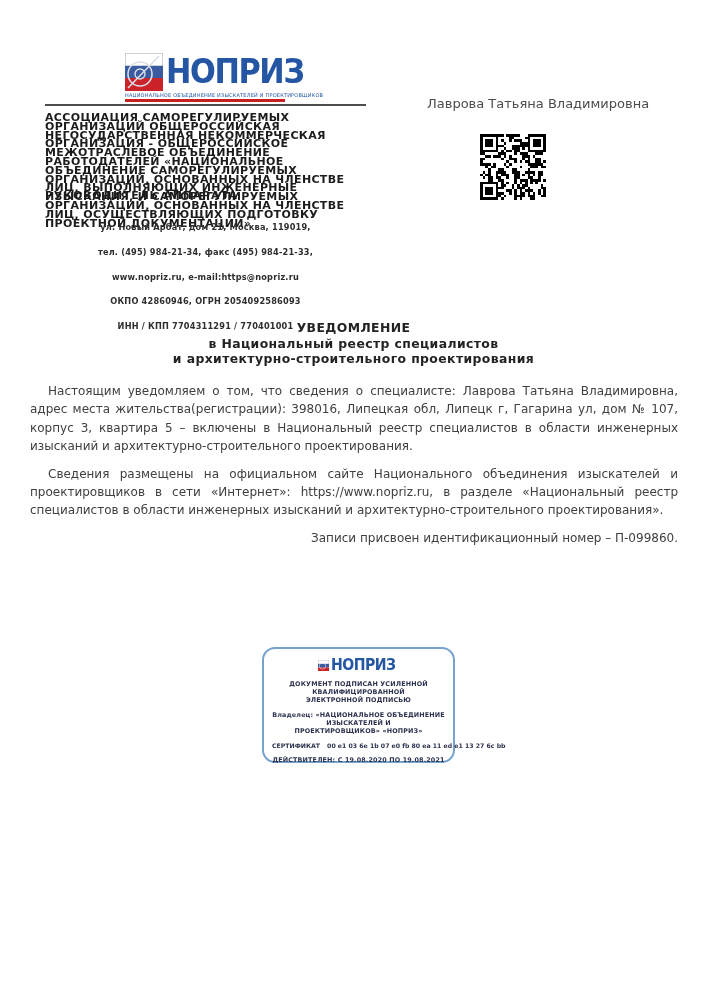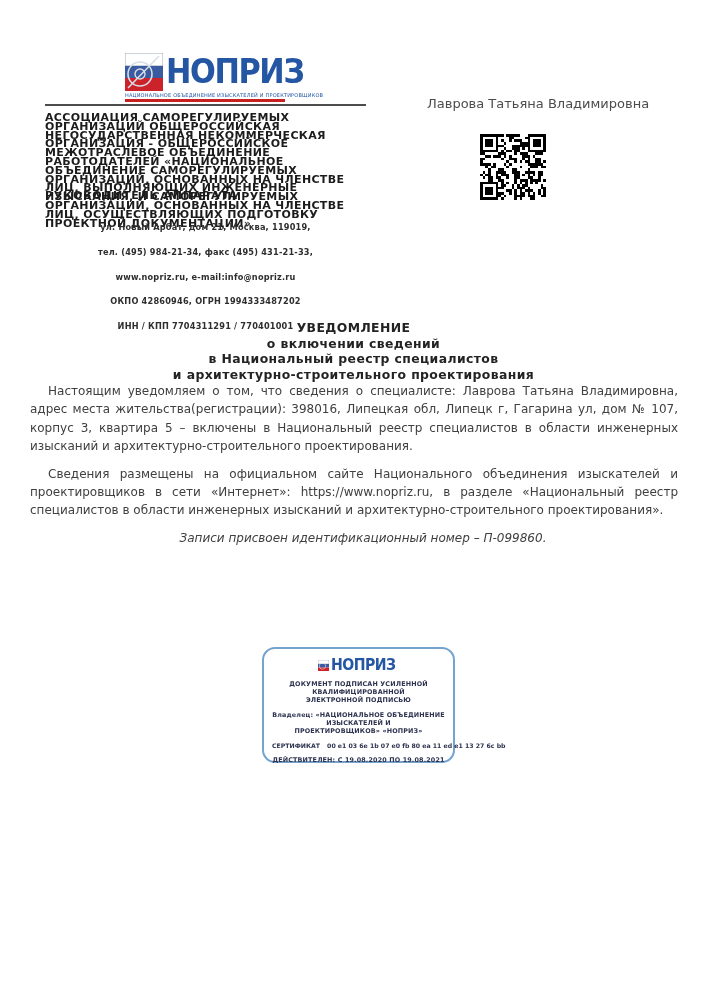--- a/index.html
+++ b/index.html
@@ -58,21 +58,21 @@
     text-align:center;font-weight:bold;font-size:12.4px;
     line-height:15.6px;color:#232323;letter-spacing:.4px;
   }
   
   .body-text{
     position:absolute;left:30px;top:382px;width:648px;
     font-size:12px;line-height:18.4px;color:#404040;
     text-align:justify;
   }
   .body-text p{margin:0 0 9px 0;text-indent:18px;}
-  .body-text p:last-child{text-align:center;font-style:italic;}
+  .body-text p:last-child{text-align:right;}
   
   .stamp{
     position:absolute;left:262px;top:647px;width:193px;height:116px;
     border:2px solid #74a3cd;border-radius:13px;
     box-sizing:border-box;padding:6px 6px 0 6px;
     color:#2e3350;
   }
   .stamp-logo{display:flex;justify-content:center;align-items:center;gap:2px;margin-top:1px;}
   .stamp-flag{width:11px;height:11px;}
   .stamp-word{
@@ -111,23 +111,23 @@
   </div>
 
   <div class="top-rule"></div>
 
   <div class="assoc">АССОЦИАЦИЯ САМОРЕГУЛИРУЕМЫХ ОРГАНИЗАЦИЙ ОБЩЕРОССИЙСКАЯ НЕГОСУДАРСТВЕННАЯ НЕКОММЕРЧЕСКАЯ ОРГАНИЗАЦИЯ - ОБЩЕРОССИЙСКОЕ МЕЖОТРАСЛЕВОЕ ОБЪЕДИНЕНИЕ РАБОТОДАТЕЛЕЙ «НАЦИОНАЛЬНОЕ ОБЪЕДИНЕНИЕ САМОРЕГУЛИРУЕМЫХ ОРГАНИЗАЦИЙ, ОСНОВАННЫХ НА ЧЛЕНСТВЕ ЛИЦ, ВЫПОЛНЯЮЩИХ ИНЖЕНЕРНЫЕ ИЗЫСКАНИЯ, И САМОРЕГУЛИРУЕМЫХ ОРГАНИЗАЦИЙ, ОСНОВАННЫХ НА ЧЛЕНСТВЕ ЛИЦ, ОСУЩЕСТВЛЯЮЩИХ ПОДГОТОВКУ ПРОЕКТНОЙ ДОКУМЕНТАЦИИ»</div>
 
   <div class="pos-title">РУКОВОДИТЕЛЬ АППАРАТА</div>
 
   <div class="contacts">
     <div>ул. Новый Арбат, дом 21, Москва, 119019,</div>
-    <div>тел. (495) 984-21-34, факс (495) 431-21-33,</div>
-    <div>www.nopriz.ru, e-mail:info@nopriz.ru</div>
-    <div>ОКПО 42860946, ОГРН 1994333487202</div>
+    <div>тел. (495) 984-21-34, факс (495) 984-21-33,</div>
+    <div>www.nopriz.ru, e-mail:https@nopriz.ru</div>
+    <div>ОКПО 42860946, ОГРН 2054092586093</div>
     <div>ИНН / КПП 7704311291 / 770401001</div>
   </div>
 
   <div class="recipient">Лаврова Татьяна Владимировна</div>
   <svg class="qr" id="qr-svg" viewBox="0 0 25 25" shape-rendering="crispEdges">
       <rect x="0" y="0" width="25" height="25" fill="#fff"></rect>
       <rect x="7" y="0" width="1" height="1" fill="#000"></rect>
       <rect x="8" y="0" width="1" height="1" fill="#000"></rect>
       <rect x="10" y="0" width="1" height="1" fill="#000"></rect>
       <rect x="11" y="0" width="1" height="1" fill="#000"></rect>
@@ -352,21 +352,20 @@
       <rect x="18" y="0" width="7" height="7" fill="#000"></rect>
       <rect x="19" y="1" width="5" height="5" fill="#fff"></rect>
       <rect x="20" y="2" width="3" height="3" fill="#000"></rect>
       <rect x="0" y="18" width="7" height="7" fill="#000"></rect>
       <rect x="1" y="19" width="5" height="5" fill="#fff"></rect>
       <rect x="2" y="20" width="3" height="3" fill="#000"></rect>
     </svg>
 
   <div class="doc-title">
     <div>УВЕДОМЛЕНИЕ</div>
-    <div>о включении сведений</div>
     <div>в Национальный реестр специалистов</div>
     <div>и архитектурно-строительного проектирования</div>
   </div>
 
   <div class="body-text">
     <p>Настоящим уведомляем о том, что сведения о специалисте: Лаврова Татьяна Владимировна, адрес места жительства(регистрации): 398016, Липецкая обл, Липецк г, Гагарина ул, дом № 107, корпус 3, квартира 5 – включены в Национальный реестр специалистов в области инженерных изысканий и архитектурно-строительного проектирования.</p>
     <p>Сведения размещены на официальном сайте Национального объединения изыскателей и проектировщиков в сети «Интернет»: https://www.nopriz.ru, в разделе «Национальный реестр специалистов в области инженерных изысканий и архитектурно-строительного проектирования».</p>
     <p>Записи присвоен идентификационный номер – П-099860.</p>
   </div>
 

